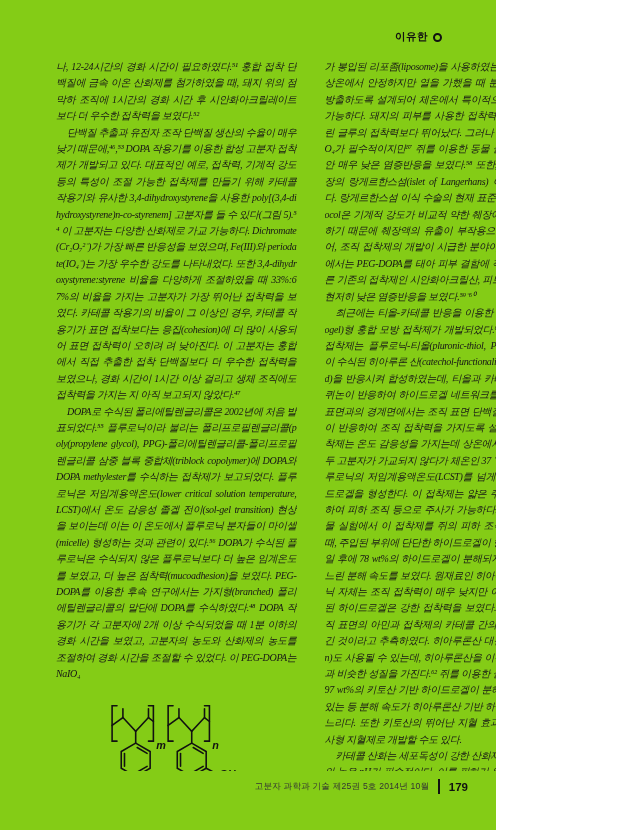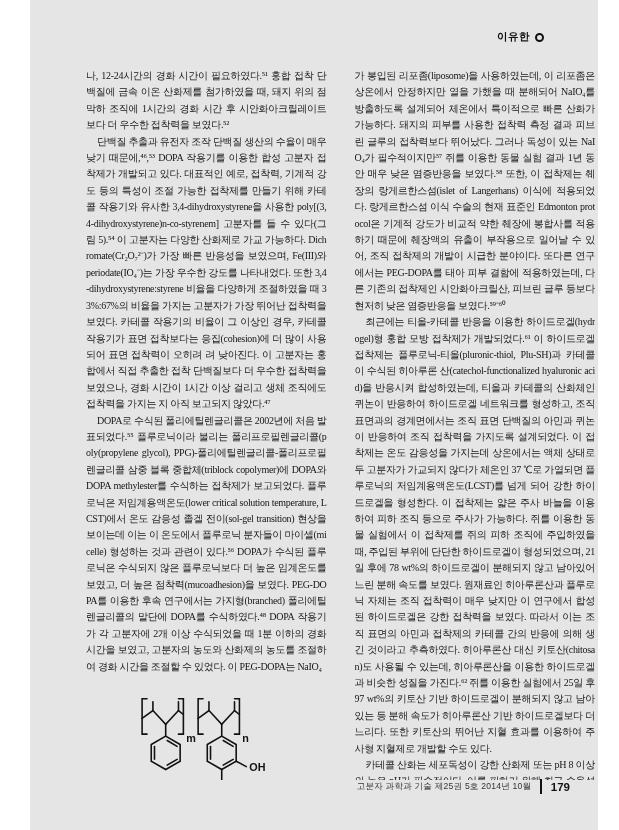--- a/index.html
+++ b/index.html
@@ -1,25 +1,24 @@
 <!DOCTYPE html>
 <html><head>
 <meta charset="utf-8">
 <style>
   * { box-sizing: border-box; }
   html, body { margin: 0; padding: 0; background: #ffffff; }
   .page {
     position: relative;
-    width: 568px;
+    width: 496px;
     height: 830px;
-    background: #e5e5e5;
+    background: #84cc16;
     overflow: hidden;
     font-family: "Liberation Serif", serif;
     color: #161616;
-    margin-left: 30px;
   }
   
   .header {
     position: absolute;
     top: 30px;
     right: 54px;
     display: flex;
     align-items: center;
     gap: 5px;
     font-family: "Liberation Sans", sans-serif;
@@ -33,27 +32,28 @@
   .author-icon {
     width: 9px;
     height: 9px;
     border: 2.6px solid #111;
     border-radius: 50%;
     display: inline-block;
   }
   
   .columns {
     position: absolute;
-    top: 68px;
+    top: 59px;
     left: 56px;
     width: 509px;
     height: 712px;
     display: flex;
     gap: 28px;
     overflow: hidden;
+    font-style: italic;
   }
   .col {
     width: 249px;
     overflow: hidden;
   }
   .body-p {
     margin: 0;
     font-size: 10px;
     line-height: 16.4px;
     text-align: justify;

